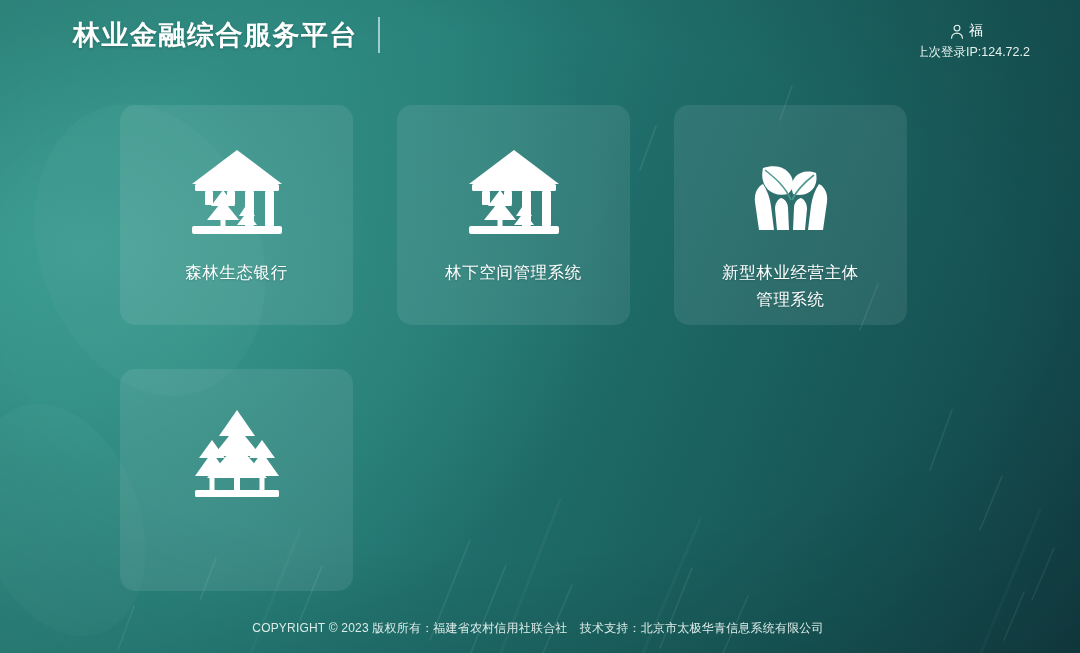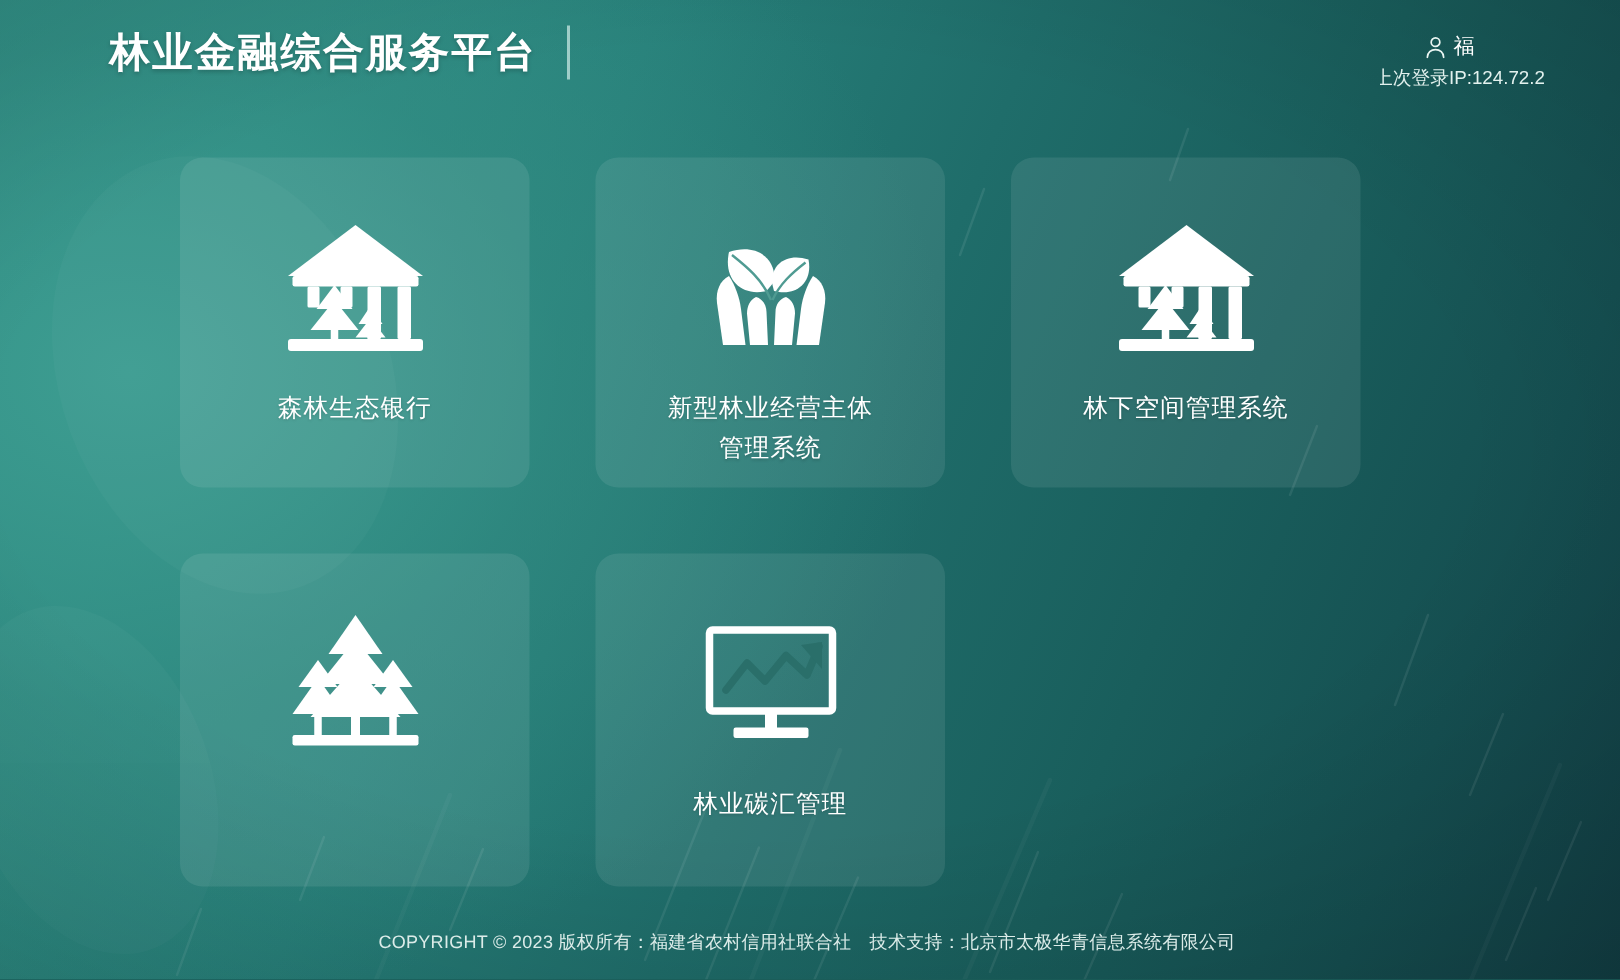--- a/index.html
+++ b/index.html
@@ -225,82 +225,70 @@
         <path d="M60 70 L70 83 L50 83 Z"></path>
         <rect x="58" y="81" width="4" height="6"></rect>
       </svg>
     </div>
     <div class="card-label">森林生态银行</div>
   </div>
 
   <div class="card">
     <div class="card-icon">
       <svg viewBox="0 0 100 100" width="100" height="100" fill="#ffffff">
-        <path d="M47 52 C30 56 18 44 22 26 C40 20 54 30 52 46 Z"></path>
-        <path d="M52 52 C67 56 78 46 75 31 C60 26 49 35 51 48 Z"></path>
-        <path d="M24 28 C34 36 44 44 50 58" stroke="#4f9b92" stroke-width="1.6" fill="none"></path>
-        <path d="M73 33 C64 40 56 47 51 58" stroke="#4f9b92" stroke-width="1.6" fill="none"></path>
-        <path d="M22 42 C16 45 13 52 14 60 L18 88 L33 88 L30 64 C29 56 26 48 22 42 Z"></path>
-        <path d="M40 56 C36 58 34 62 34 67 L36 88 L48 88 L47 66 C47 61 44 57 40 56 Z"></path>
-        <path d="M60 56 C64 58 66 62 66 67 L64 88 L52 88 L53 66 C53 61 56 57 60 56 Z"></path>
-        <path d="M78 42 C84 45 87 52 86 60 L82 88 L67 88 L70 64 C71 56 74 48 78 42 Z"></path>
-      </svg>
-    </div>
-    <div class="card-label" style="white-space: pre-line;">新型林业经营主体
-管理系统</div>
-  </div>
-
-  <div class="card">
-    <div class="card-icon">
-      <svg viewBox="0 0 100 100" width="100" height="100" fill="#ffffff">
         <path d="M50 8 L95 42 L5 42 Z"></path>
         <rect x="8" y="42" width="84" height="7" rx="1.5"></rect>
         <rect x="5" y="84" width="90" height="8" rx="2"></rect>
         <rect x="18" y="49" width="8" height="14" rx="1"></rect>
         <rect x="40" y="49" width="8" height="14" rx="1"></rect>
         <rect x="58" y="49" width="9" height="35" rx="1"></rect>
         <rect x="78" y="49" width="9" height="35" rx="1"></rect>
         <path d="M36 48 L48 64 L24 64 Z"></path>
         <path d="M36 58 L52 78 L20 78 Z"></path>
         <rect x="33.5" y="76" width="5" height="10"></rect>
         <path d="M60 62 L68 74 L52 74 Z"></path>
         <path d="M60 70 L70 83 L50 83 Z"></path>
         <rect x="58" y="81" width="4" height="6"></rect>
       </svg>
     </div>
     <div class="card-label">林下空间管理系统</div>
   </div>
 
+  <div class="card">
+    <div class="card-icon">
+      <svg viewBox="0 0 100 100" width="100" height="100" fill="#ffffff">
+        <path d="M47 52 C30 56 18 44 22 26 C40 20 54 30 52 46 Z"></path>
+        <path d="M52 52 C67 56 78 46 75 31 C60 26 49 35 51 48 Z"></path>
+        <path d="M24 28 C34 36 44 44 50 58" stroke="#4f9b92" stroke-width="1.6" fill="none"></path>
+        <path d="M73 33 C64 40 56 47 51 58" stroke="#4f9b92" stroke-width="1.6" fill="none"></path>
+        <path d="M22 42 C16 45 13 52 14 60 L18 88 L33 88 L30 64 C29 56 26 48 22 42 Z"></path>
+        <path d="M40 56 C36 58 34 62 34 67 L36 88 L48 88 L47 66 C47 61 44 57 40 56 Z"></path>
+        <path d="M60 56 C64 58 66 62 66 67 L64 88 L52 88 L53 66 C53 61 56 57 60 56 Z"></path>
+        <path d="M78 42 C84 45 87 52 86 60 L82 88 L67 88 L70 64 C71 56 74 48 78 42 Z"></path>
+      </svg>
+    </div>
+    <div class="card-label" style="white-space: pre-line;">新型林业经营主体
+管理系统</div>
+  </div>
+
 
   <div class="card">
     <div class="card-icon">
       <svg viewBox="0 0 100 100" width="100" height="100" fill="#ffffff">
         <path d="M50 4 L68 30 L32 30 Z"></path>
         <path d="M50 20 L74 50 L26 50 Z"></path>
         <path d="M50 38 L80 72 L20 72 Z"></path>
         <rect x="47" y="68" width="6" height="18"></rect>
         <path d="M25 34 L38 52 L12 52 Z"></path>
         <path d="M25 46 L42 70 L8 70 Z"></path>
         <rect x="22.5" y="66" width="5" height="20"></rect>
         <path d="M75 34 L88 52 L62 52 Z"></path>
         <path d="M75 46 L92 70 L58 70 Z"></path>
         <rect x="72.5" y="66" width="5" height="20"></rect>
         <rect x="8" y="84" width="84" height="7" rx="1.5"></rect>
       </svg>
     </div>
   </div>
 
-  <div class="card">
-    <div class="card-icon">
-      <svg viewBox="0 0 100 100" width="100" height="100">
-        <rect x="9" y="14" width="82" height="54" rx="2" fill="none" stroke="#ffffff" stroke-width="5"></rect>
-        <polyline points="20,54 34,36 46,48 60,31 74,44 82,25" fill="none" stroke="#2a6f6a" stroke-width="5" stroke-linecap="round" stroke-linejoin="round"></polyline>
-        <path d="M84 22 L84 40 L70 24 Z" fill="#2a6f6a"></path>
-        <rect x="46" y="68" width="8" height="12" fill="#ffffff"></rect>
-        <rect x="25" y="79" width="50" height="7" rx="1.5" fill="#ffffff"></rect>
-      </svg>
-    </div>
-    <div class="card-label">林业碳汇管理</div>
-  </div>
 
 </div>
 
 <div class="footer">COPYRIGHT © 2023 版权所有：福建省农村信用社联合社　技术支持：北京市太极华青信息系统有限公司</div>
 
 </body></html>

